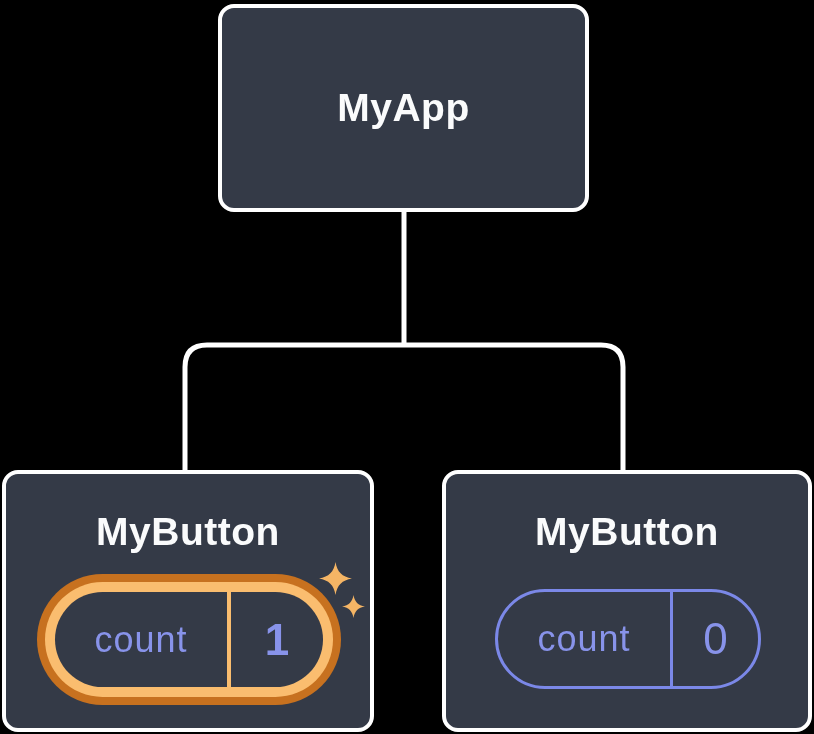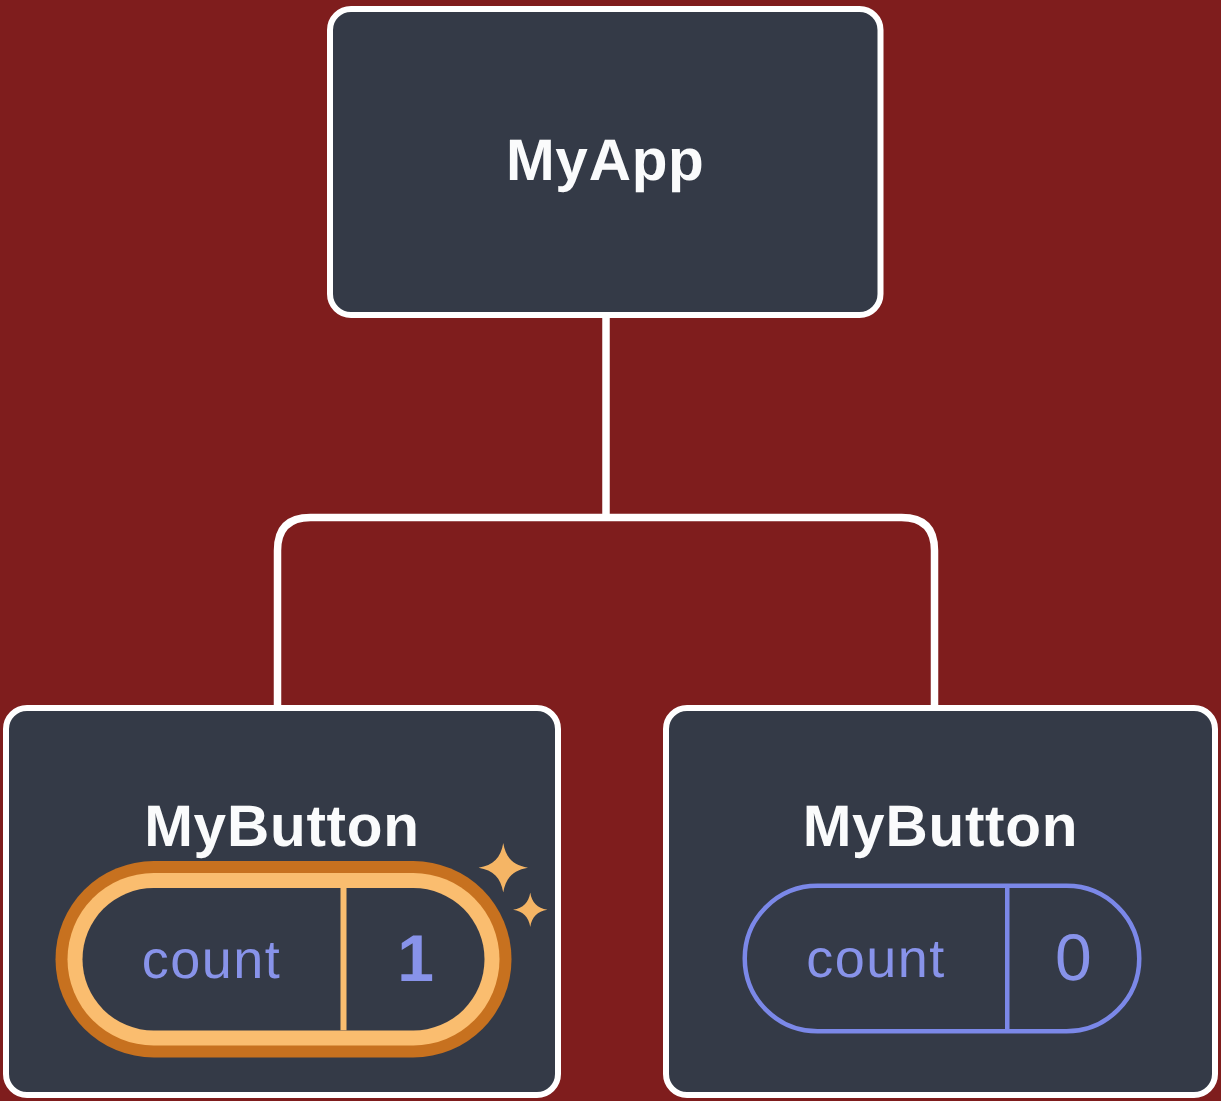--- a/index.html
+++ b/index.html
@@ -5,21 +5,21 @@
   html, body {
     margin: 0;
     padding: 0;
     background: #4D656E;
     font-family: "Liberation Sans", "DejaVu Sans", sans-serif;
   }
   .stage {
     position: relative;
     width: 814px;
     height: 734px;
-    background: #7f1d1d;
+    background: #000000;
     overflow: hidden;
   }
   
   .connectors {
     position: absolute;
     left: 0; top: 0;
     width: 814px; height: 734px;
   }
   
   .node {
@@ -45,21 +45,21 @@
     width: 370px; height: 262px;
   }
   .node-title {
     color: #FAFBFC;
     font-size: 39px;
     font-weight: bold;
     letter-spacing: 0.5px;
     text-align: center;
   }
   .child-title {
-    margin-top: 56px;
+    margin-top: 36px;
   }
   
   .pill-plain {
     position: absolute;
     left: 495px; top: 589px;
     width: 266px; height: 100px;
     border: 3px solid #7B88E8;
     border-radius: 50px;
     box-sizing: border-box;
     display: flex;

